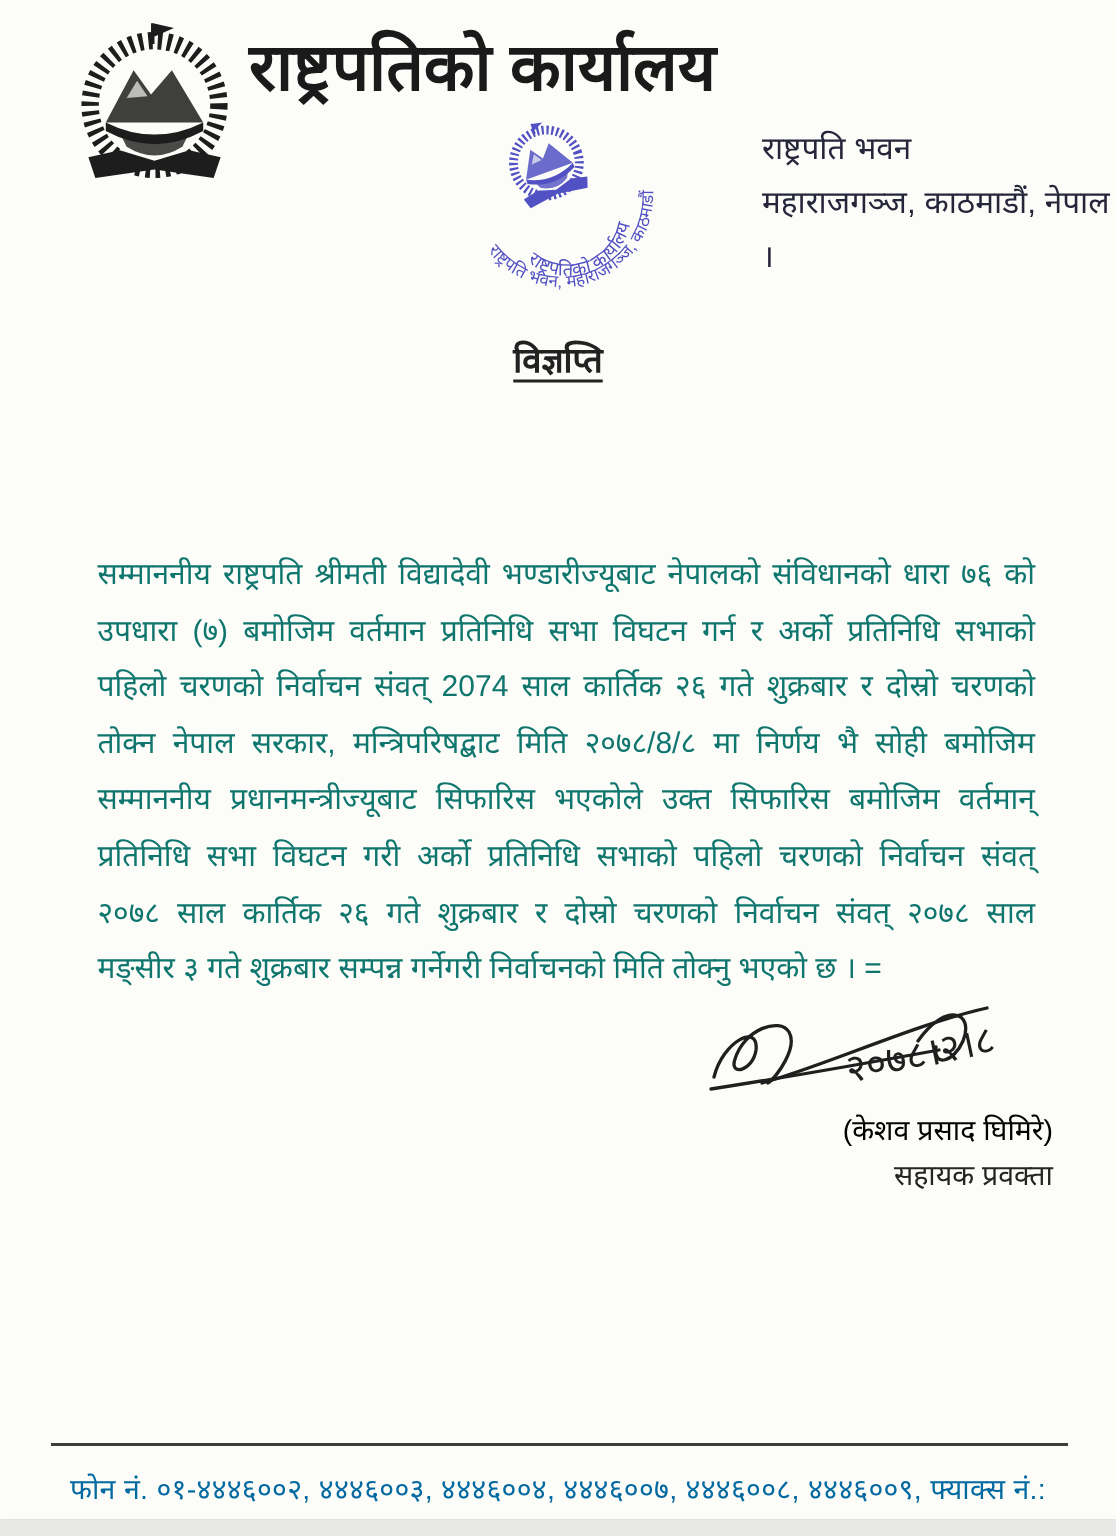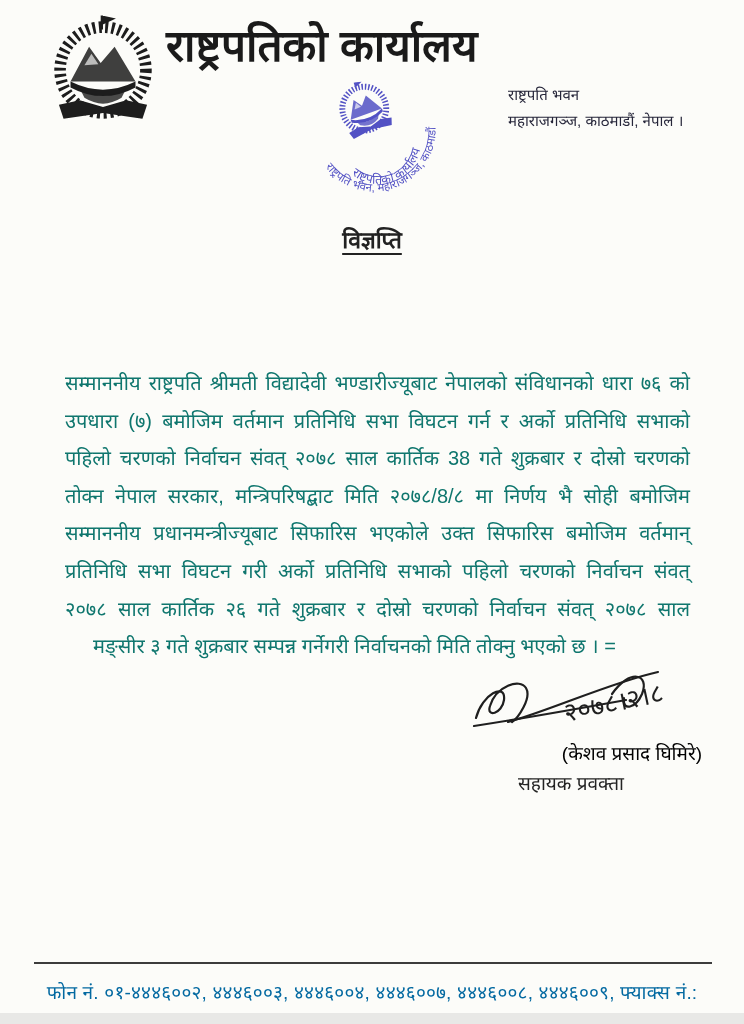--- a/index.html
+++ b/index.html
@@ -21,49 +21,49 @@
   .logo svg { width: 100%; height: 100%; }
   .office-title {
     position: absolute; left: 166px; top: 18px;
     font-size: 44px; font-weight: 600; color: #1a1a1a;
     white-space: nowrap; line-height: 1.25;
   }
   .stamp { position: absolute; left: 292px; top: 62px; width: 176px; height: 168px; }
   .stamp svg { width: 100%; height: 100%; }
   .address {
     position: absolute; left: 508px; top: 82px;
-    font-size: 15px; line-height: 1.72; color: #26263a;
+    font-size: 21px; line-height: 1.72; color: #26263a;
   }
 
   
   .notice-heading {
     position: absolute; left: 0; top: 223px; width: 100%;
     text-align: center; font-size: 23px; font-weight: 600; color: #222;
     text-decoration: underline; text-underline-offset: 5px; text-decoration-thickness: 1.5px;
   }
   .notice-body {
     position: absolute; left: 65px; top: 365px; width: 625px;
     font-size: 20px; color: #0f766e;
   }
   .body-line {
     height: 37.6px; line-height: 37.6px;
     text-align: justify; text-align-last: justify;
     white-space: nowrap; overflow: visible;
   }
-  .body-line.last { text-align-last: left; margin-left: 28px; }
+  .body-line.last { text-align-last: left; }
 
   
   .signature-svg { position: absolute; left: 462px; top: 660px; width: 246px; height: 90px; }
   .signatory-name {
     position: absolute; left: 440px; top: 740px; width: 262px;
     text-align: right; font-size: 19px; color: #000000;
   }
   .signatory-designation {
     position: absolute; left: 440px; top: 770px; width: 262px;
-    text-align: center; font-size: 19px; color: #242424;
+    text-align: right; font-size: 19px; color: #242424;
   }
 
   
   .footer-rule { position: absolute; left: 34px; top: 962px; width: 678px; border-top: 2.5px solid #3c3c3c; }
   .footer-contact {
     position: absolute; left: 0; top: 979px; width: 100%;
     text-align: center; font-size: 19px; color: #0369a1; letter-spacing: .2px;
   }
 </style>
 </head>
@@ -114,21 +114,21 @@
   <div class="address">
     <div>राष्ट्रपति भवन</div>
     <div>महाराजगञ्ज, काठमाडौं, नेपाल ।</div>
   </div>
 
   <h2 class="notice-heading">विज्ञप्ति</h2>
 
   <div class="notice-body">
     <div class="body-line">सम्माननीय राष्ट्रपति श्रीमती विद्यादेवी भण्डारीज्यूबाट नेपालको संविधानको धारा ७६ को</div>
     <div class="body-line">उपधारा (७) बमोजिम वर्तमान प्रतिनिधि सभा विघटन गर्न र अर्को प्रतिनिधि सभाको</div>
-    <div class="body-line">पहिलो चरणको निर्वाचन संवत् २०७८ साल कार्तिक 38 गते शुक्रबार र दोस्रो चरणको</div>
+    <div class="body-line">पहिलो चरणको निर्वाचन संवत् 2074 साल कार्तिक २६ गते शुक्रबार र दोस्रो चरणको</div>
     <div class="body-line">तोक्न नेपाल सरकार, मन्त्रिपरिषद्बाट मिति २०७८/8/८ मा निर्णय भै सोही बमोजिम</div>
     <div class="body-line">सम्माननीय प्रधानमन्त्रीज्यूबाट सिफारिस भएकोले उक्त सिफारिस बमोजिम वर्तमान्</div>
     <div class="body-line">प्रतिनिधि सभा विघटन गरी अर्को प्रतिनिधि सभाको पहिलो चरणको निर्वाचन संवत्</div>
     <div class="body-line">२०७८ साल कार्तिक २६ गते शुक्रबार र दोस्रो चरणको निर्वाचन संवत् २०७८ साल</div>
     <div class="body-line last">मङ्सीर ३ गते शुक्रबार सम्पन्न गर्नेगरी निर्वाचनको मिति तोक्नु भएको छ । =</div>
   </div>
 
   <svg class="signature-svg" viewBox="0 0 246 90">
     <g fill="none" stroke="#1f1f1f" stroke-width="2.2" stroke-linecap="round">
       <path d="M14,58 C20,34 44,22 42,40 C40,54 24,58 28,46 C34,26 58,18 64,28 C70,38 56,58 50,62"></path>

